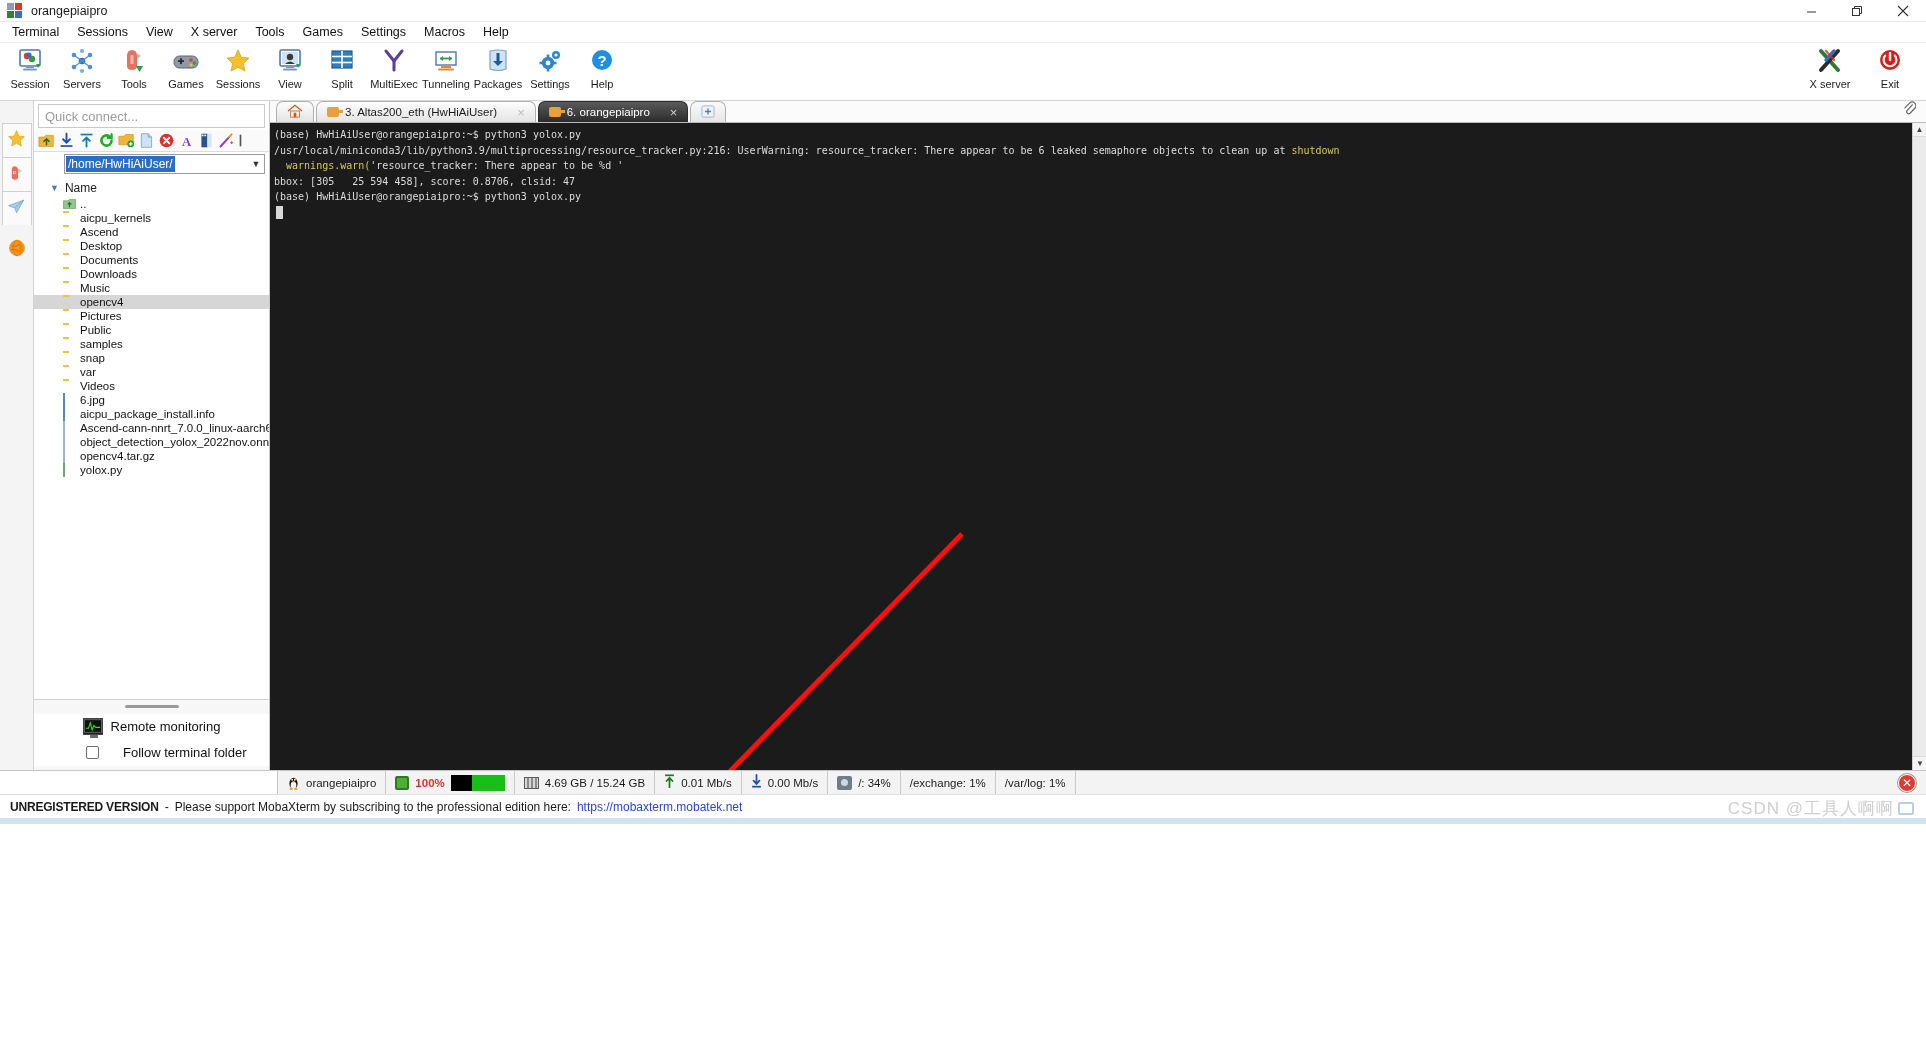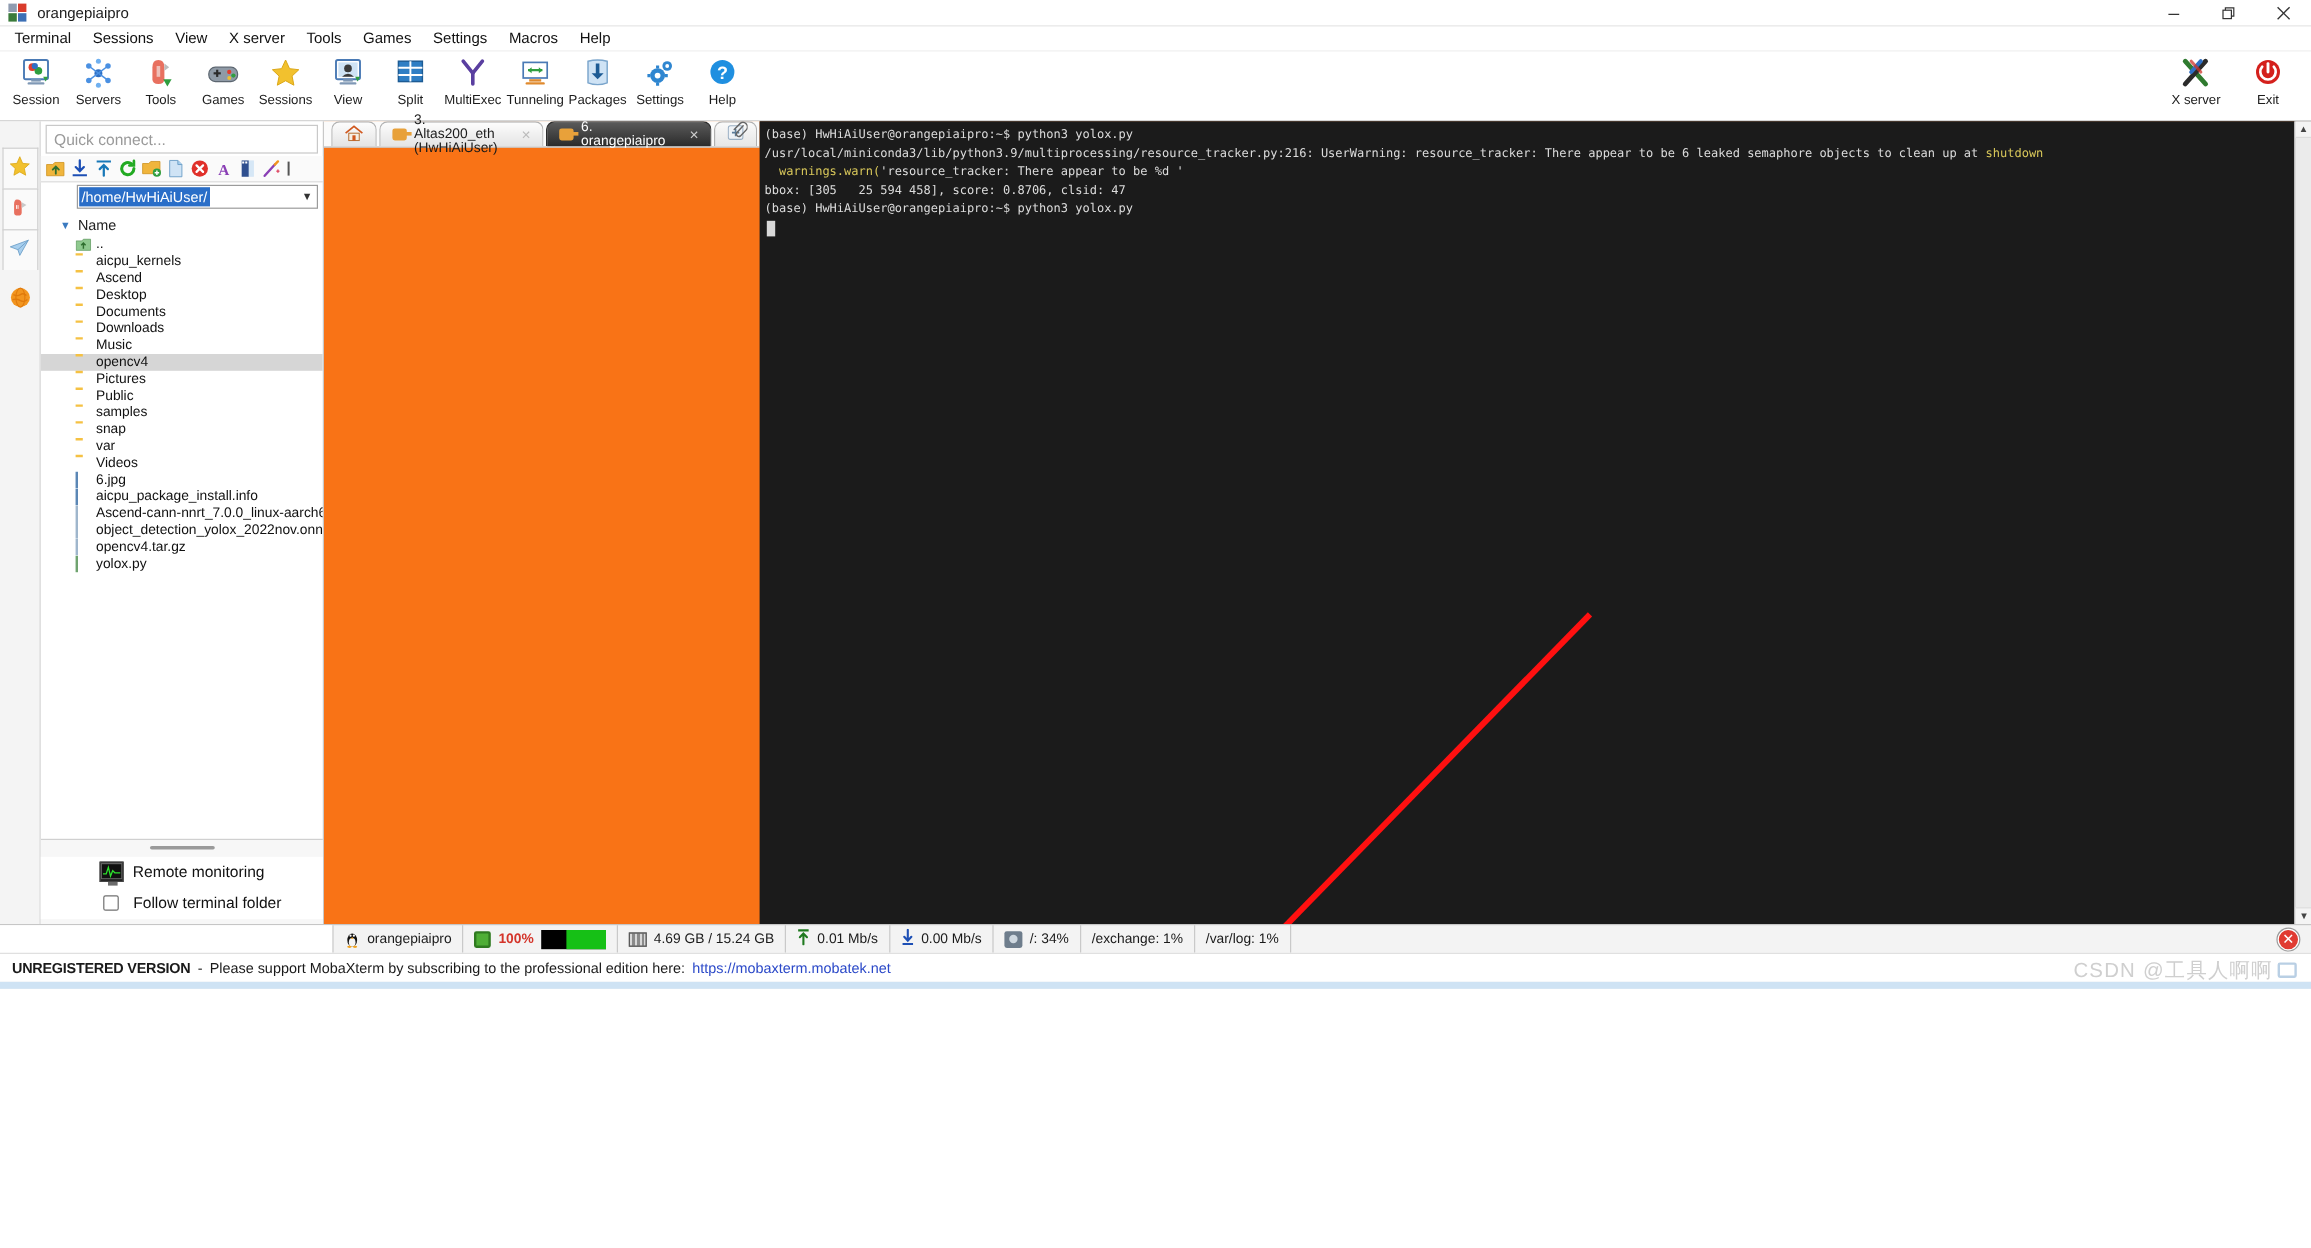--- a/index.html
+++ b/index.html
@@ -155,27 +155,27 @@
   .grip { width: 54px; height: 3px; background: #9a9a9a; margin: 5px auto 6px auto; border-radius: 2px; }
   .remmon {
     display: flex; align-items: center; justify-content: center; gap: 8px;
     font-size: 13px; color: #111; padding: 4px 0 10px 0; background:#fff;
   }
   .monitor-ic { width: 20px; height: 17px; background: #1f1f1f; border: 1px solid #444; position: relative; }
   .monitor-ic:after {
     content:""; position:absolute; left:6px; bottom:-4px; width:8px; height:3px; background:#6b6b6b;
   }
   .follow {
-    display: flex; align-items: center; gap: 12px; font-size: 13px; color: #111;
+    display: flex; align-items: center; gap: 24px; font-size: 13px; color: #111;
     padding-left: 52px; background:#fff; padding-bottom:6px;
   }
   .cbx { width: 13px; height: 13px; border: 1px solid #707070; background: #fff; border-radius: 2px; }
 
   
-  .termarea { flex: 1 1 auto; display: flex; min-width: 0; background: #f97316; }
+  .termarea { flex: 1 1 auto; display: flex; flex-direction: column; min-width: 0; background: #f97316; }
   .tabstrip {
     height: 22px; flex: 0 0 22px; background: #fbfbfb;
     display: flex; align-items: flex-end; padding-left: 6px; position: relative;
     border-bottom: 1px solid #b9b9b9;
   }
   .tab {
     height: 21px; display: flex; align-items: center; gap: 6px;
     padding: 0 10px; font-size: 11.5px;
     border: 1px solid #b0b0b0; border-bottom: none;
     border-radius: 7px 7px 0 0; background: linear-gradient(#fdfdfd,#e4e4e4);

